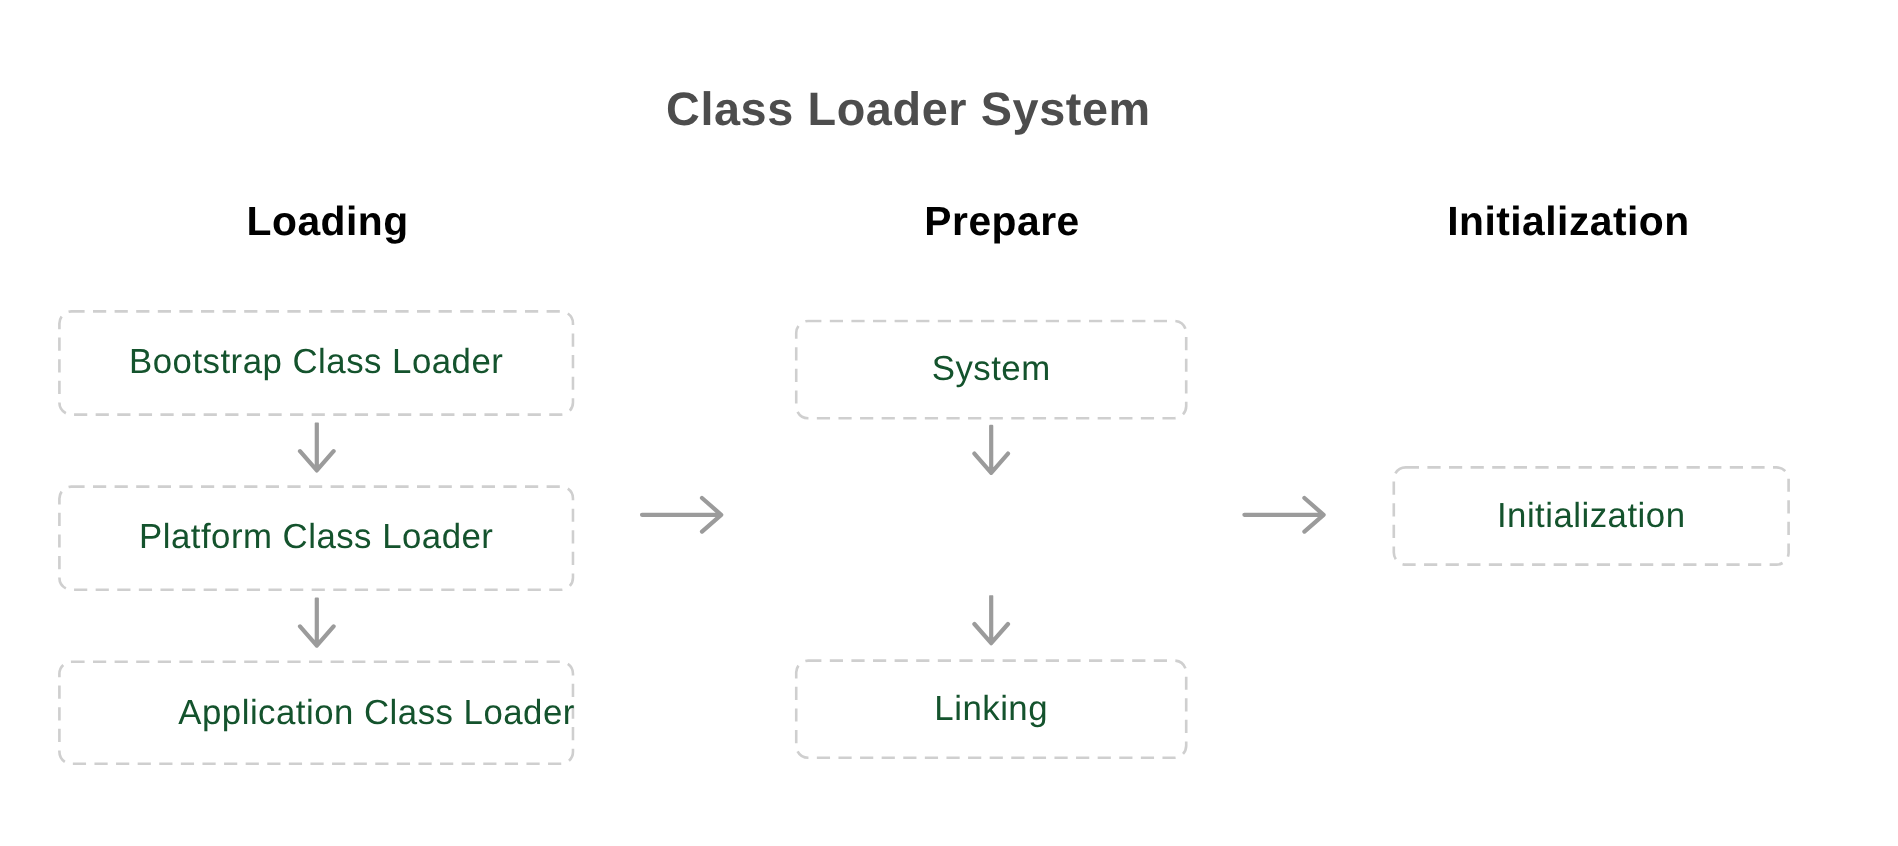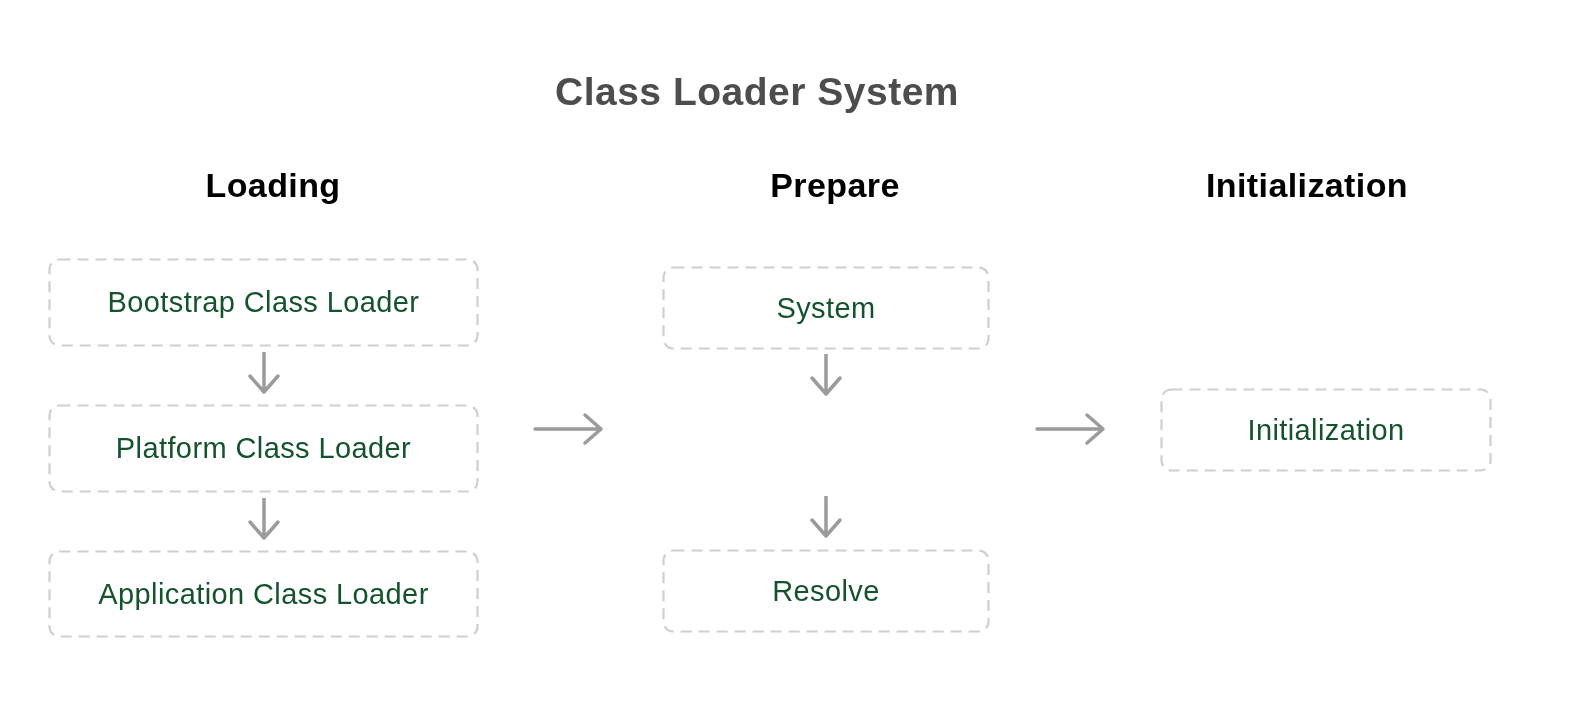--- a/index.html
+++ b/index.html
@@ -60,21 +60,21 @@
     color: #14532d;
     letter-spacing: 0.4px;
     white-space: nowrap;
   }
 
   .arrow { position: absolute; }
 
   
   .b-bootstrap   { left: 48px;   top: 258px; width: 431px; height: 89px; }
   .b-platform    { left: 48px;   top: 404px; width: 431px; height: 89px; justify-content: center; }
-  .b-application { left: 48px;   top: 550px; width: 431px; height: 88px; }
+  .b-application { left: 48px;   top: 550px; width: 431px; height: 88px; justify-content: flex-end; }
   
   .b-verify      { left: 662px;  top: 266px; width: 328px; height: 84px; }
   .b-prepare     { left: 662px;  top: 404px; width: 328px; height: 84px; }
   .b-resolve     { left: 662px;  top: 549px; width: 328px; height: 84px; }
   
   .b-init        { left: 1160px; top: 388px; width: 332px; height: 84px; }
 
   
   .va1 { left: 242px; top: 352px; }
   .va2 { left: 242px; top: 498px; }
@@ -141,21 +141,21 @@
 
 
   <svg class="arrow va4" width="44" height="46" viewBox="0 0 44 46">
     <path d="M22 1 L22 36 M8 24 L22 40 L36 24" fill="none" stroke="#9b9b9b" stroke-width="3.5" stroke-linecap="round" stroke-linejoin="round"></path>
   </svg>
 
   <div class="dbox b-resolve">
     <svg class="border-svg" viewBox="0 0 328 84">
       <rect x="1.5" y="1.5" width="325" height="81" rx="10" fill="none" stroke="#cfcfcf" stroke-width="2.2" stroke-dasharray="11 7"></rect>
     </svg>
-    <span class="label">Resolve</span>
+    <span class="label">Linking</span>
   </div>
 
   <svg class="arrow ha2" width="80" height="44" viewBox="0 0 80 44">
     <path d="M2 22 L64 22 M52 8 L68 22 L52 36" fill="none" stroke="#9b9b9b" stroke-width="3.5" stroke-linecap="round" stroke-linejoin="round"></path>
   </svg>
 
   <div class="dbox b-init">
     <svg class="border-svg" viewBox="0 0 332 84">
       <rect x="1.5" y="1.5" width="329" height="81" rx="10" fill="none" stroke="#cfcfcf" stroke-width="2.2" stroke-dasharray="11 7"></rect>
     </svg>

